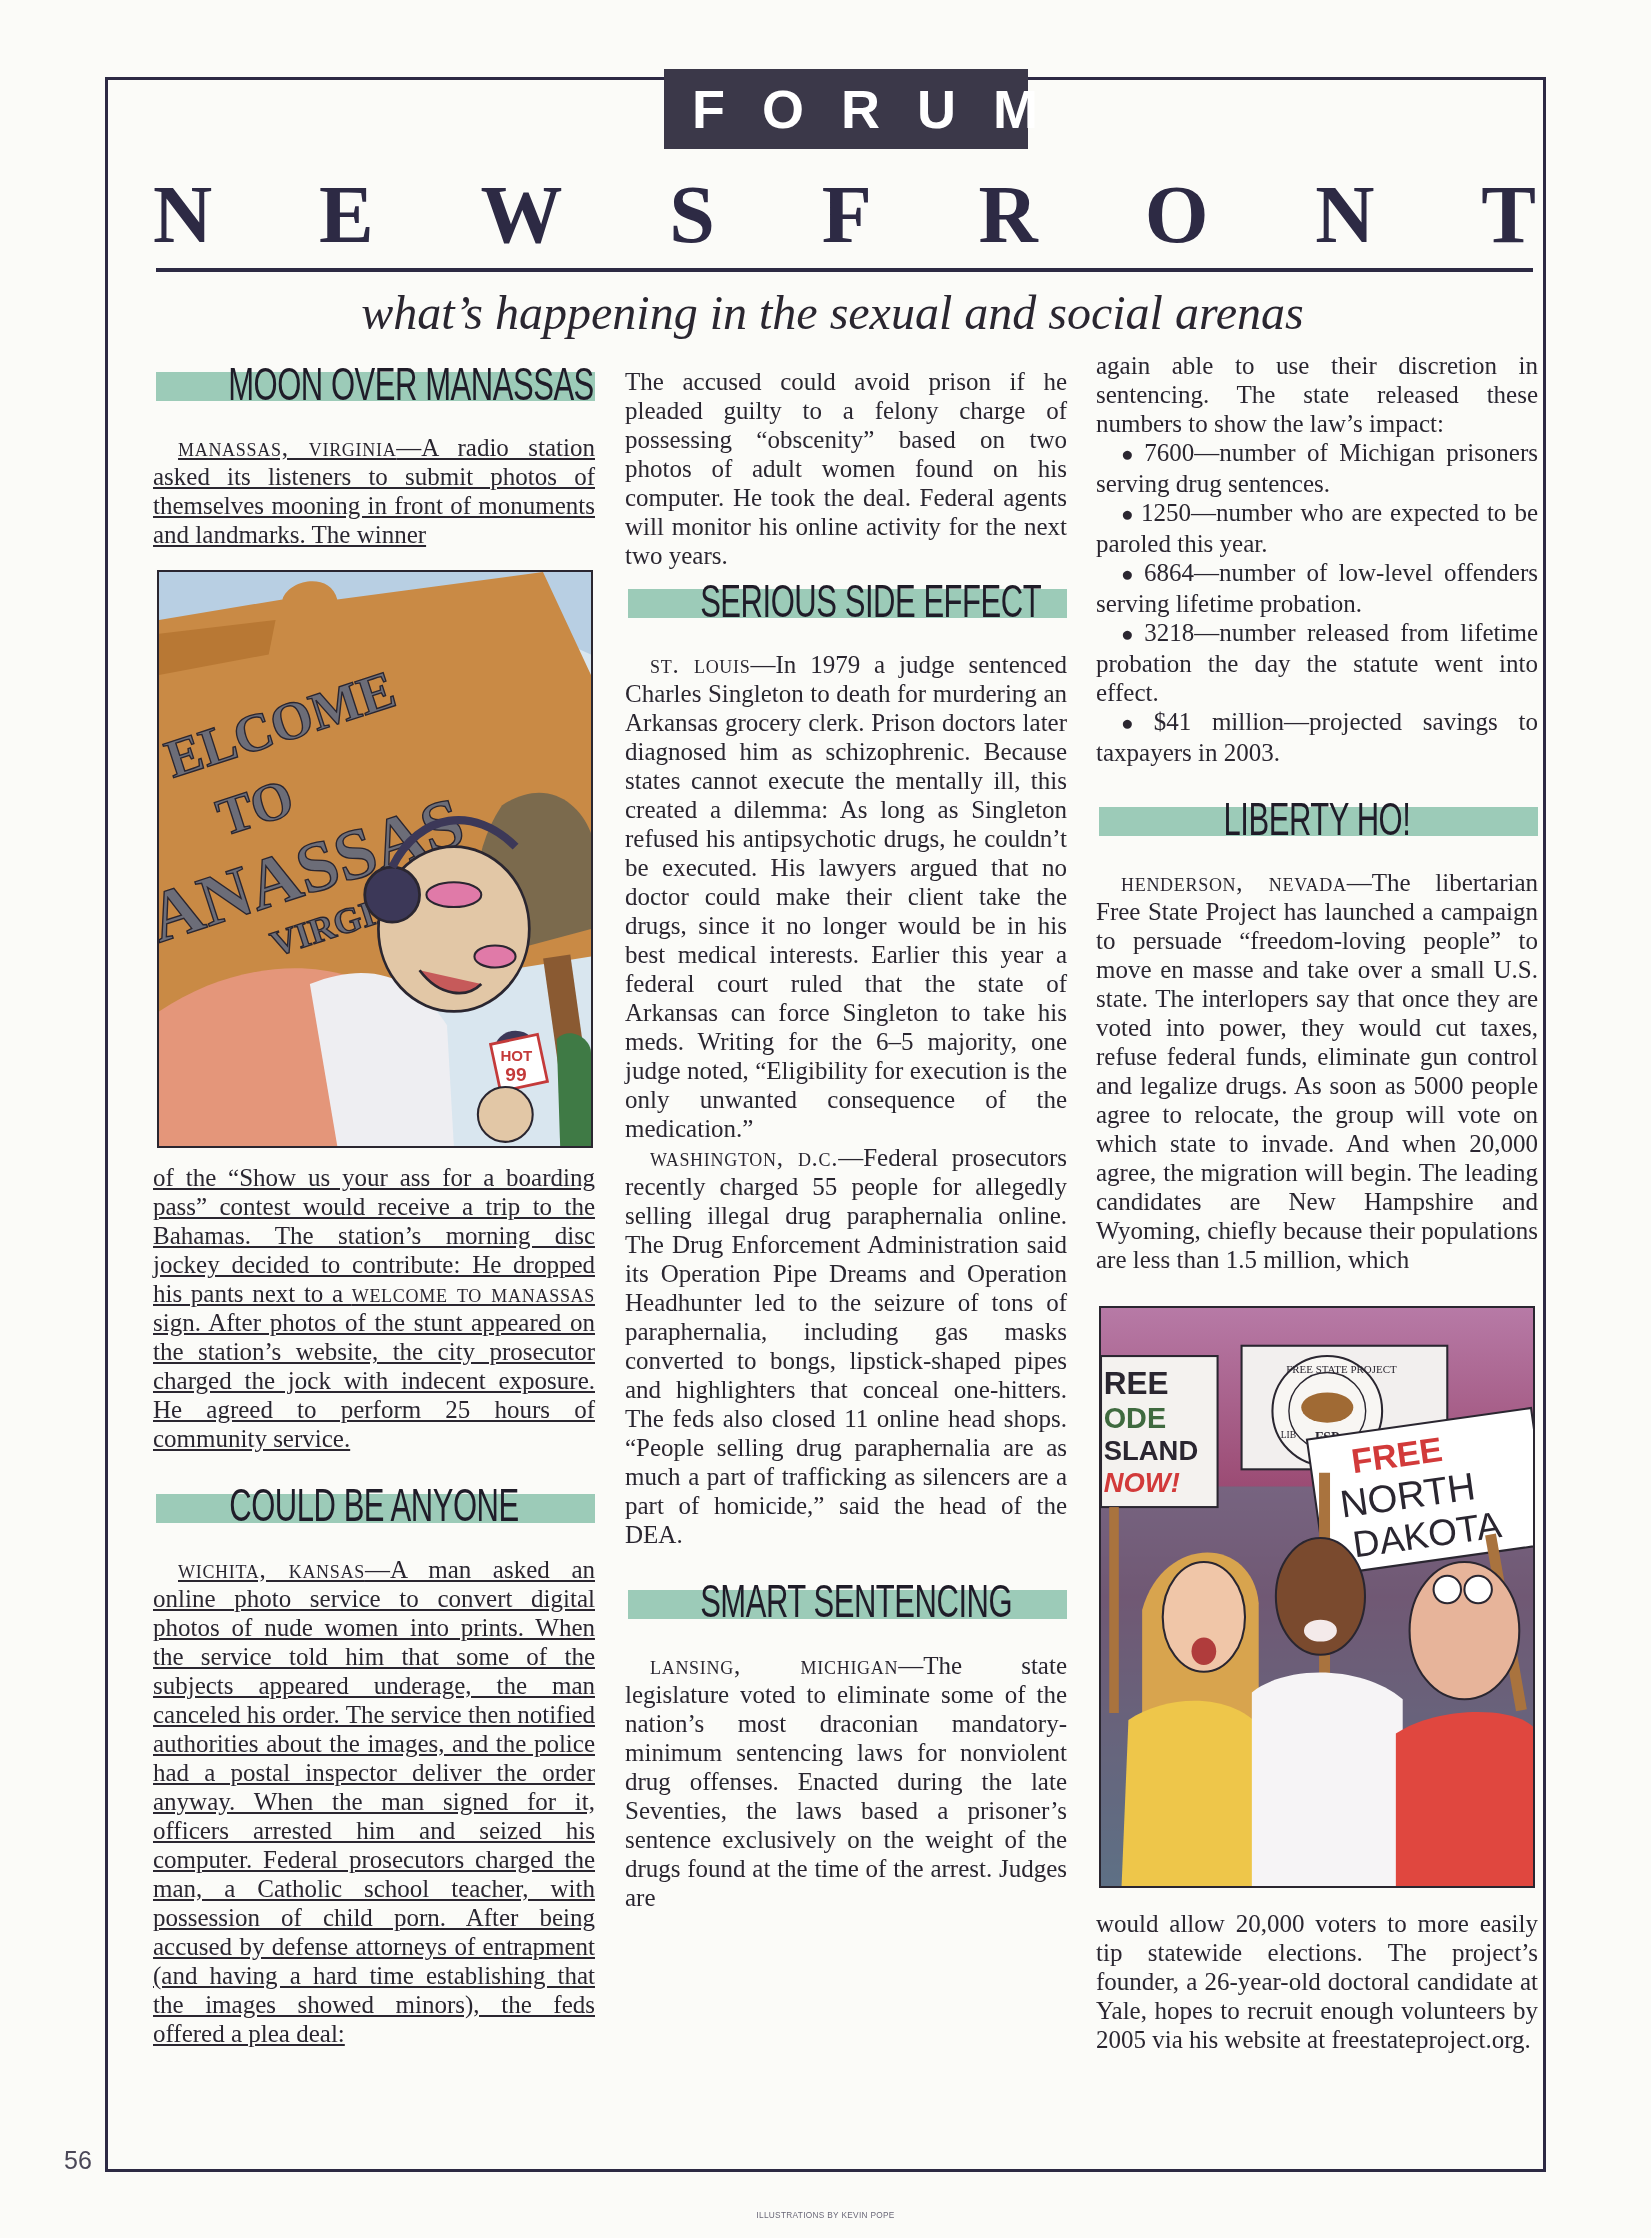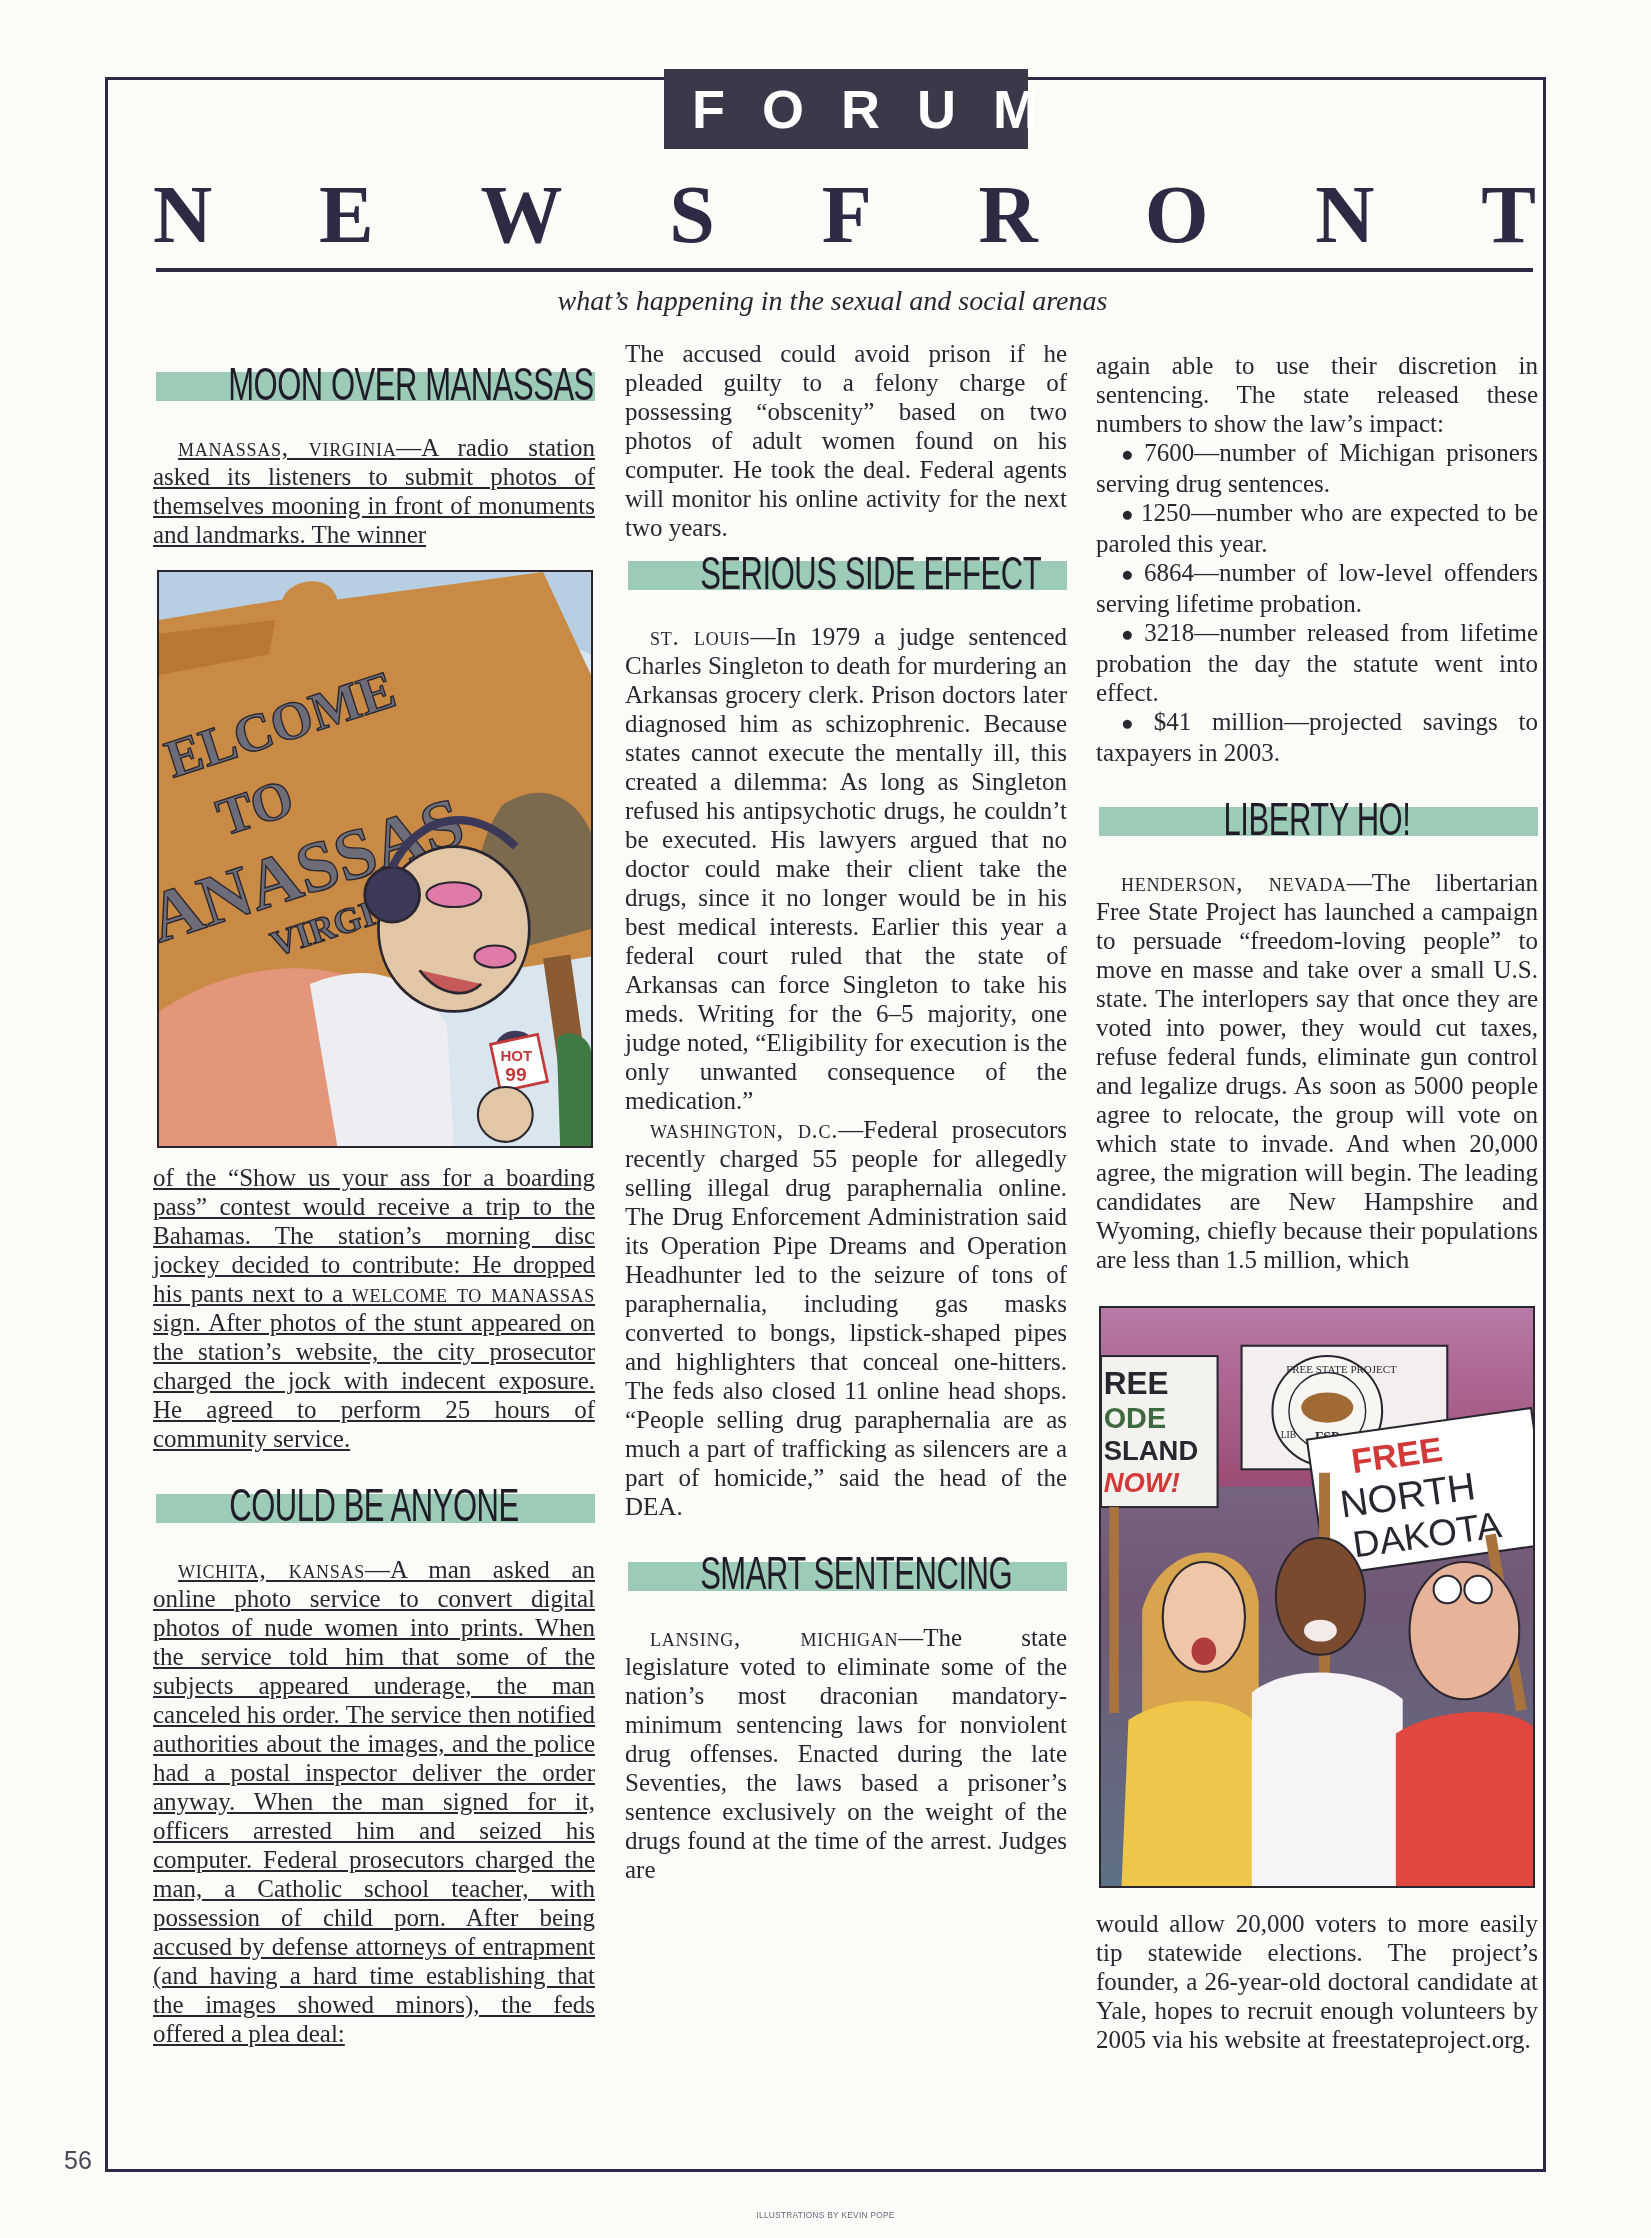--- a/index.html
+++ b/index.html
@@ -23,21 +23,21 @@
     font-family: "Liberation Serif", "DejaVu Serif", serif; font-weight: bold;
     font-size: 82px; color: #2d2a44; padding-right: 7px;
   }
   .newsfront span { display: inline-block; }
   .title-rule {
     position: absolute; left: 156px; top: 268px; width: 1377px; height: 3.5px; background: #2d2a44;
   }
   .tagline {
     position: absolute; left: 0; top: 285px; width: 1651px; text-align: center;
     font-family: "Liberation Serif", "DejaVu Serif", serif; font-style: italic;
-    font-size: 28px; color: #2a2630; padding-left: 14px;
+    font-size: 48px; color: #2a2630; padding-left: 14px;
   }
 
   .col { position: absolute; width: 442px; }
   .col1 { left: 153px; text-decoration: underline; }
   .col2 { left: 625px; }
   .col3 { left: 1096px; }
 
   .head {
     position: relative; height: 61px; margin: 0 0 19.4px 0;
   }
@@ -137,21 +137,21 @@
 
   <p class="body"><span>of the “Show us your ass for a boarding pass” contest would receive a trip to the Bahamas. The station’s morning disc jockey decided to contribute: He dropped his pants next to a </span><span class="sc">Welcome to Manassas</span><span> sign. After photos of the stunt appeared on the station’s website, the city prosecutor charged the jock with indecent exposure. He agreed to perform 25 hours of community service.</span></p>
 
   <div class="head" style="margin-top:21px;">
     <div class="band"></div>
     <div class="txt">COULD BE ANYONE</div>
   </div>
   <p class="body indent"><span class="sc">Wichita, Kansas</span><span>—A man asked an online photo service to convert digital photos of nude women into prints. When the service told him that some of the subjects appeared underage, the man canceled his order. The service then notified authorities about the images, and the police had a postal inspector deliver the order anyway. When the man signed for it, officers arrested him and seized his computer. Federal prosecutors charged the man, a Catholic school teacher, with possession of child porn. After being accused by defense attorneys of entrapment (and having a hard time establishing that the images showed minors), the feds offered a plea deal:</span></p>
 </div>
 
-<div class="col col2" style="top:339px;">
+<div class="col col2" style="top:367px;">
   <p class="body"><span>The accused could avoid prison if he pleaded guilty to a felony charge of possessing “obscenity” based on two photos of adult women found on his computer. He took the deal. Federal agents will monitor his online activity for the next two years.</span></p>
 
   <div class="head" style="">
     <div class="band"></div>
     <div class="txt">SERIOUS SIDE EFFECT</div>
   </div>
   <p class="body indent"><span class="sc">St. Louis</span><span>—In 1979 a judge sentenced Charles Singleton to death for murdering an Arkansas grocery clerk. Prison doctors later diagnosed him as schizophrenic. Because states cannot execute the mentally ill, this created a dilemma: As long as Singleton refused his antipsychotic drugs, he couldn’t be executed. His lawyers argued that no doctor could make their client take the drugs, since it no longer would be in his best medical interests. Earlier this year a federal court ruled that the state of Arkansas can force Singleton to take his meds. Writing for the 6–5 majority, one judge noted, “Eligibility for execution is the only unwanted consequence of the medication.”</span></p>
 
   <p class="body indent"><span class="sc">Washington, D.C.</span><span>—Federal prosecutors recently charged 55 people for allegedly selling illegal drug paraphernalia online. The Drug Enforcement Administration said its Operation Pipe Dreams and Operation Headhunter led to the seizure of tons of paraphernalia, including gas masks converted to bongs, lipstick-shaped pipes and highlighters that conceal one-hitters. The feds also closed 11 online head shops. “People selling drug paraphernalia are as much a part of trafficking as silencers are a part of homicide,” said the head of the DEA.</span></p>
 

